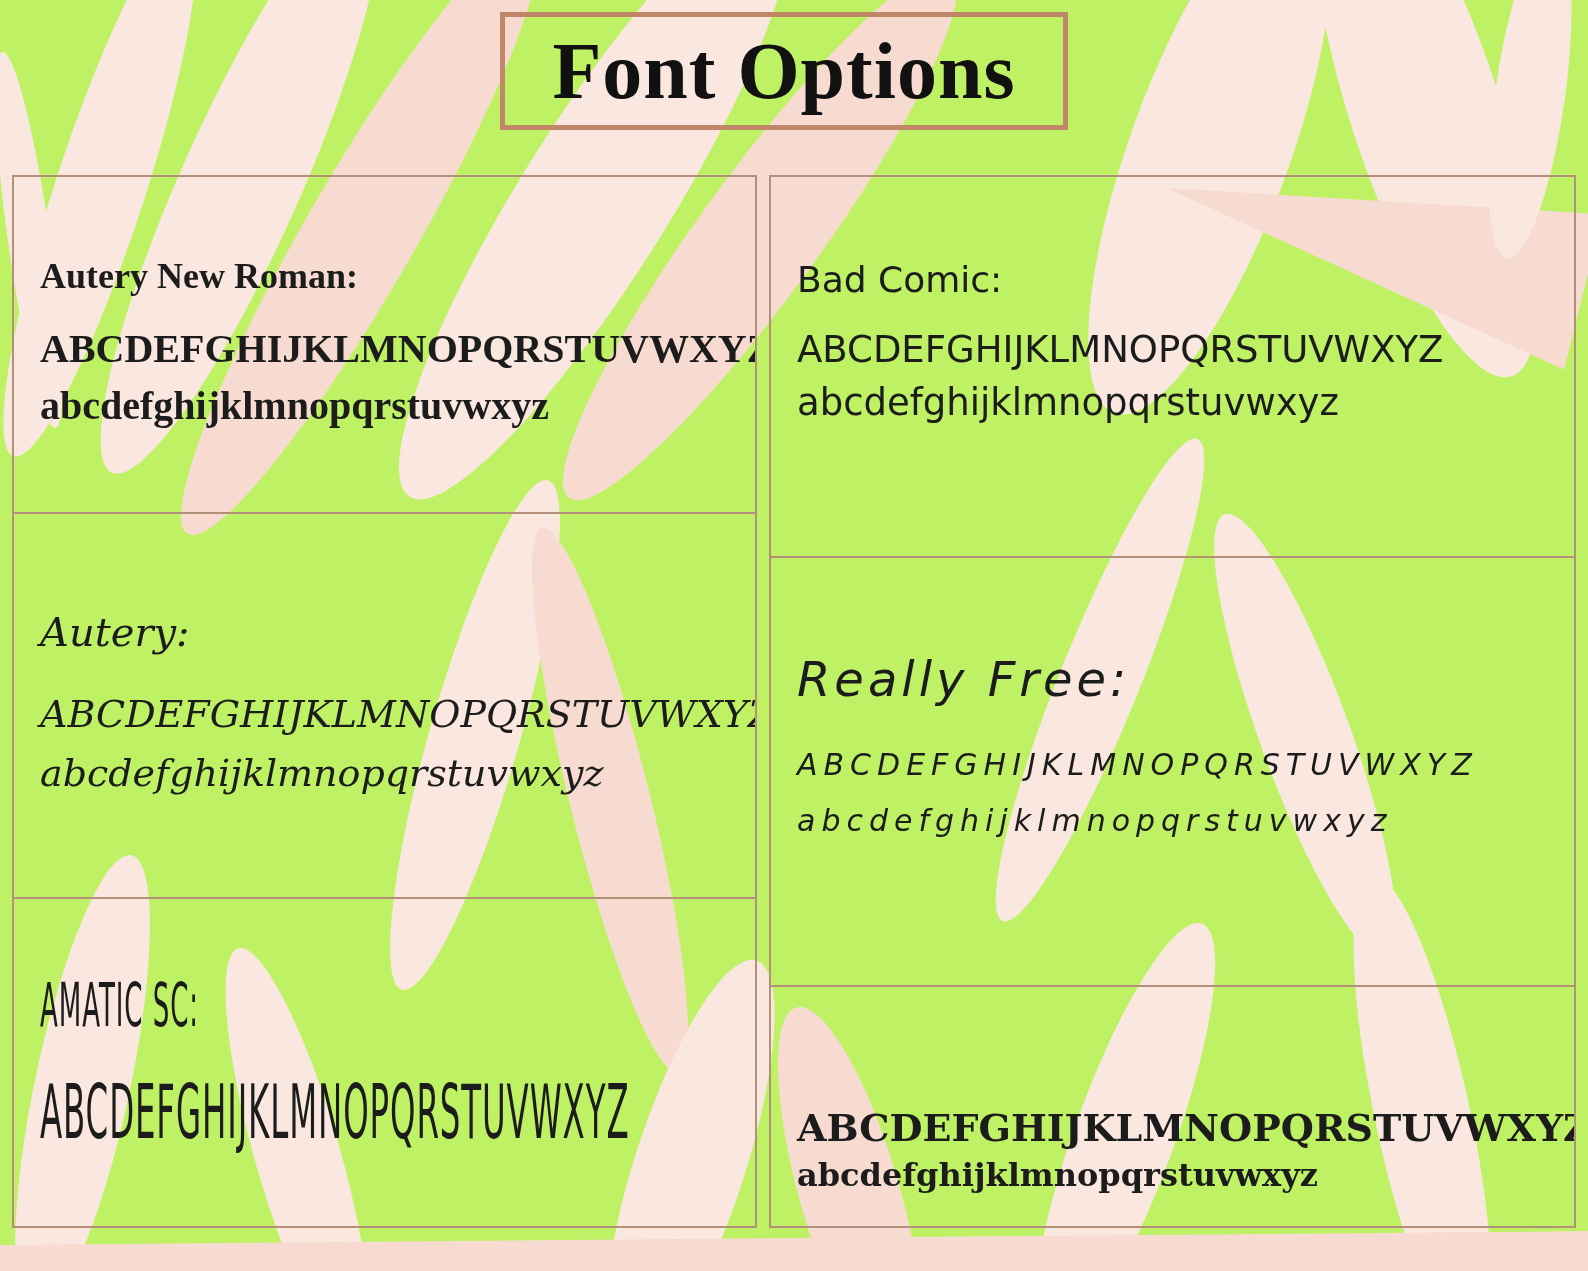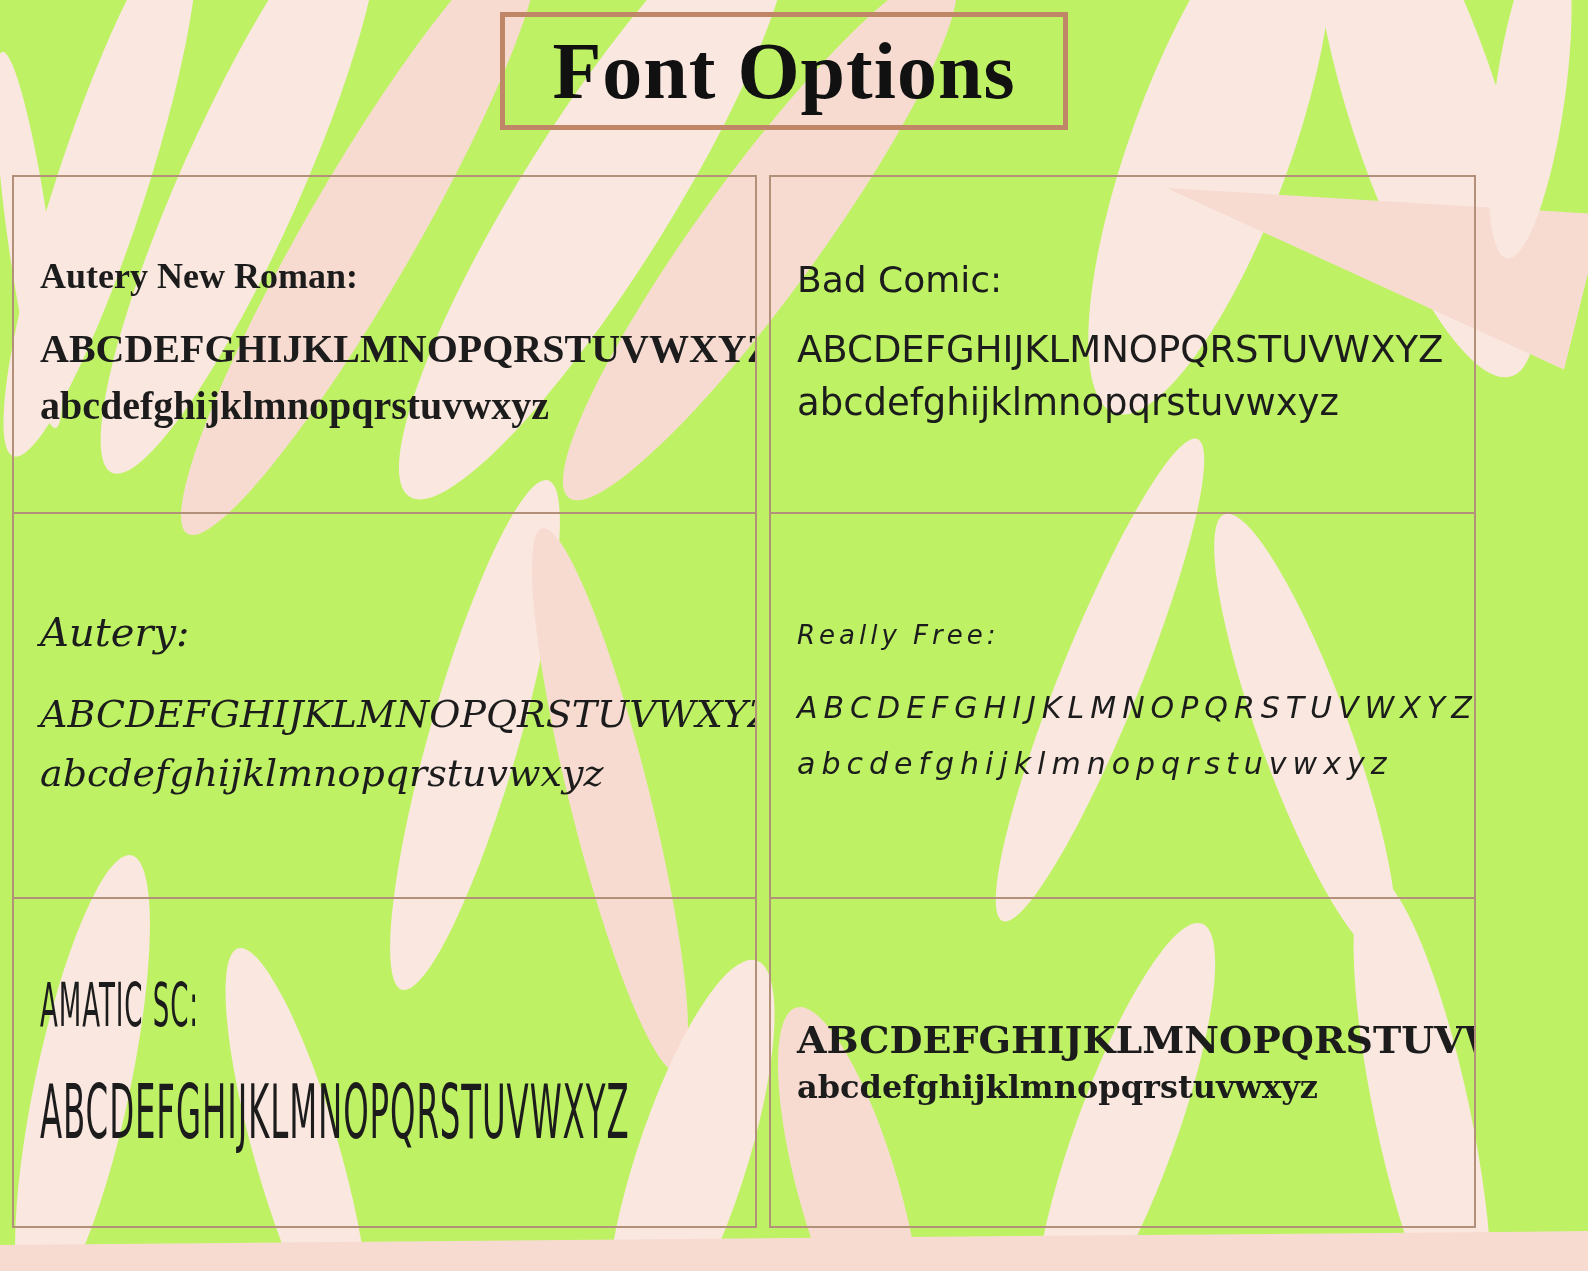--- a/index.html
+++ b/index.html
@@ -41,38 +41,38 @@
     color:#111;
   }
   .col{
     position:absolute;top:175px;height:1053px;
     border:2px solid #b2907a;
     box-sizing:border-box;
     display:grid;
     grid-template-rows:335px 385px 327px;
   }
   #col-left{left:12px;width:745px;}
-  #col-right{left:769px;width:707px;}
+  #col-right{left:769px;width:807px;gap:44px;}
   .cell{
     box-sizing:border-box;
     padding:0 26px;
     display:flex;flex-direction:column;justify-content:center;
     overflow:hidden;
   }
   .cell + .cell{border-top:2px solid #b2907a;}
   .font-label{margin:0 0 24px 0;}
   .sample{margin:0;line-height:1.42;white-space:nowrap;}
   
   .f-times .font-label{font-family:"Liberation Serif",serif;font-weight:bold;font-size:36px;}
   .f-times .sample{font-family:"Liberation Serif",serif;font-weight:bold;font-size:40px;}
   .f-comic .font-label{font-family:"DejaVu Sans",sans-serif;font-size:36px;}
   .f-comic .sample{font-family:"DejaVu Sans",sans-serif;font-size:37px;}
   .f-script .font-label{font-family:"DejaVu Serif",serif;font-style:italic;font-size:40px;margin-bottom:30px;}
   .f-script .sample{font-family:"DejaVu Serif",serif;font-style:italic;font-size:38px;line-height:1.55;}
-  .f-hand .font-label{font-family:"DejaVu Sans",sans-serif;font-style:italic;font-size:26px;letter-spacing:4px;margin-bottom:30px;}
+  .f-hand .font-label{font-family:"DejaVu Sans",sans-serif;font-style:italic;font-size:48px;letter-spacing:4px;margin-bottom:30px;}
   .f-hand .sample{font-family:"DejaVu Sans",sans-serif;font-style:italic;font-size:30px;letter-spacing:6px;line-height:1.85;}
   .f-cond .font-label,.f-cond .sample{font-family:"DejaVu Sans",sans-serif;font-weight:normal;text-decoration:underline;}
   .f-cond .font-label{font-size:58px;margin-bottom:34px;}
   .f-cond .sample{font-size:72px;line-height:1.1;}
   .f-cond .squeeze{display:inline-block;transform:scale(0.45,1.05);transform-origin:left center;letter-spacing:2px;}
   .f-black .font-label{font-family:"DejaVu Serif",serif;font-weight:bold;font-size:38px;margin-bottom:14px;}
   .f-black .sample{font-family:"DejaVu Serif",serif;font-weight:bold;font-size:38px;line-height:1.35;}
   .f-black .sample.lower{font-size:32px;}
 </style>
 </head>

